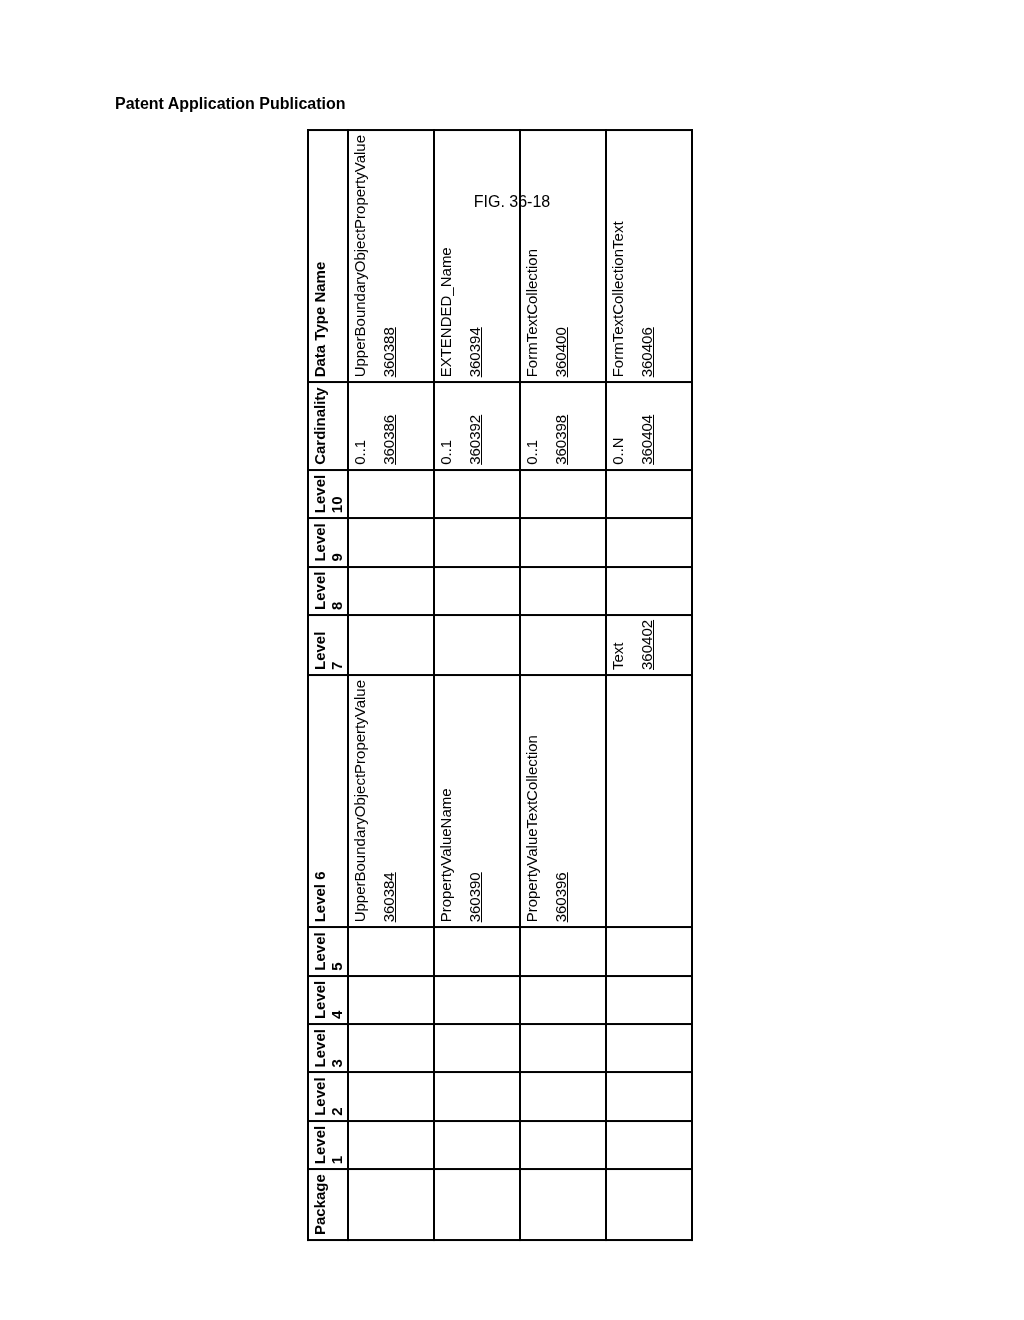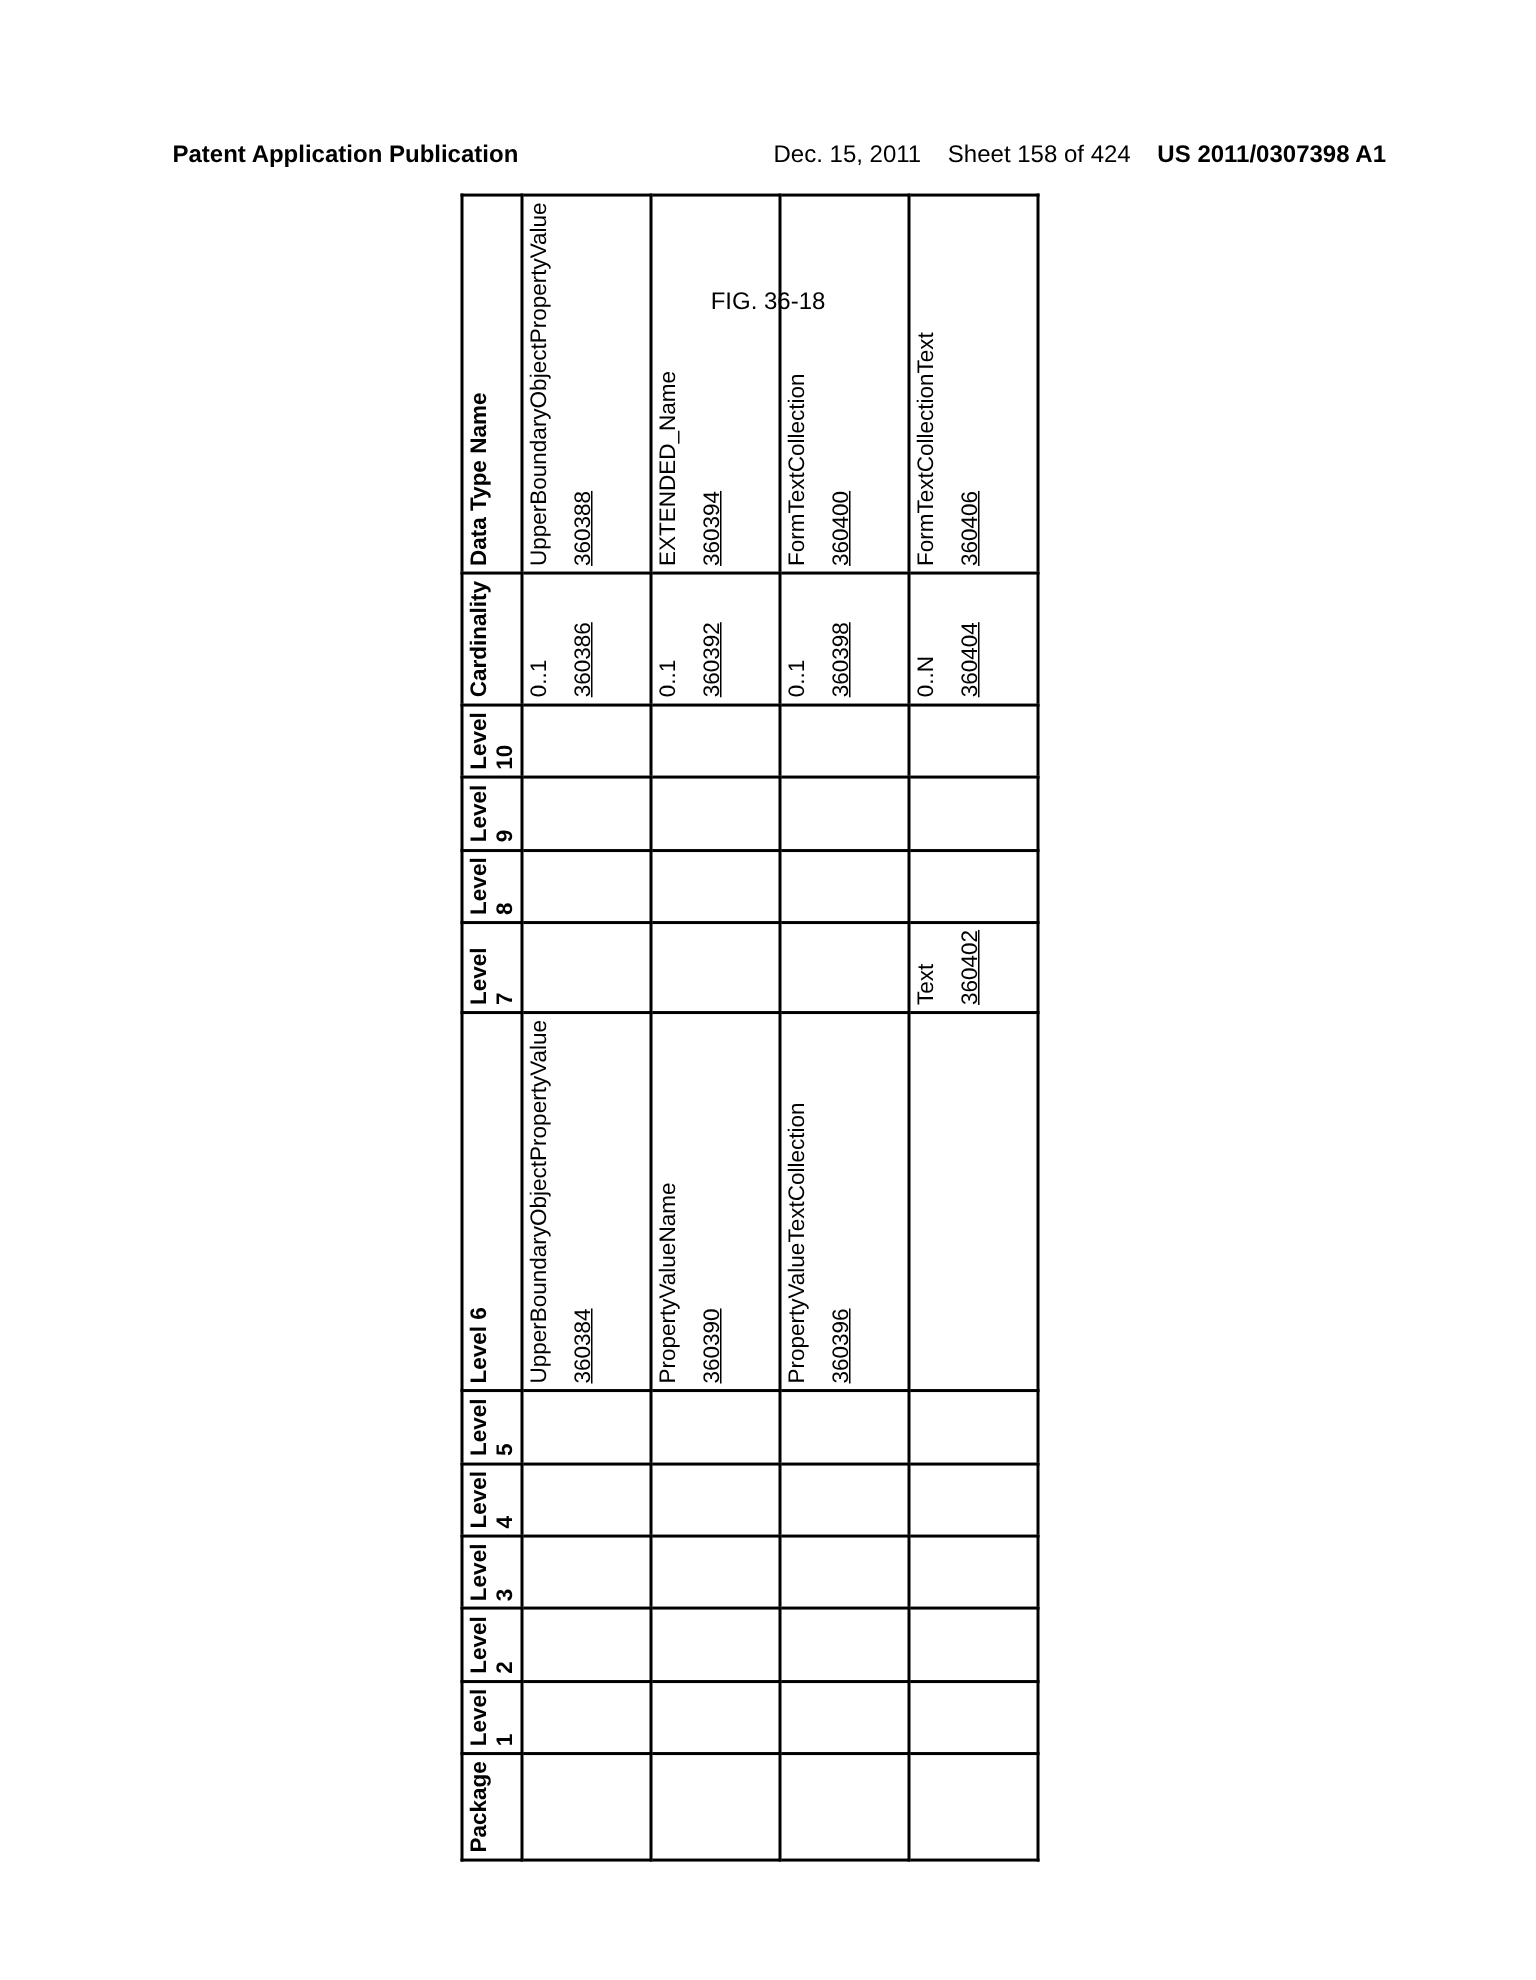--- a/index.html
+++ b/index.html
@@ -78,27 +78,20 @@
     }
     tbody tr:first-child .col-package {
       padding: 0;
     }
   </style>
 </head>
 <body>
 
 <div class="header">
   <div class="left">Patent Application Publication</div>
-  <div class="right">
-    <span class="light">Dec. 15, 2011</span>
-    &nbsp;&nbsp;
-    <span class="light">Sheet 158 of 424</span>
-    &nbsp;&nbsp;
-    <span>US 2011/0307398 A1</span>
-  </div>
 </div>
 
 <div class="fig-label">FIG. 36-18</div>
 
 <div class="rotated-container">
   <table>
     <thead>
       <tr>
         <th class="col-package">Package</th>
         <th class="col-level">Level 1</th>

